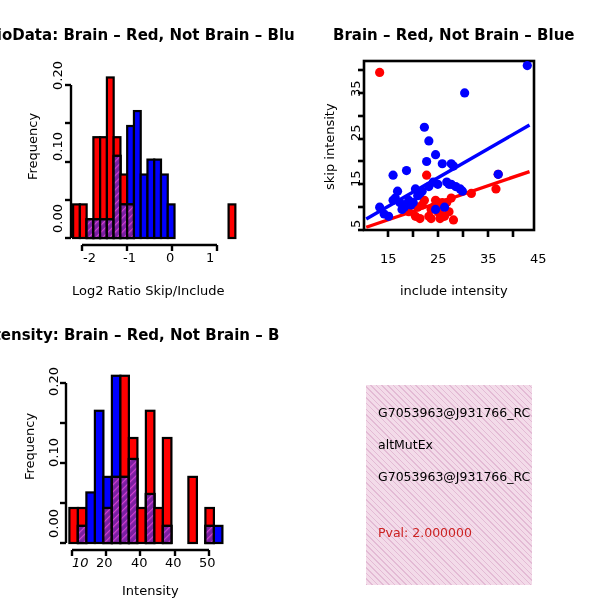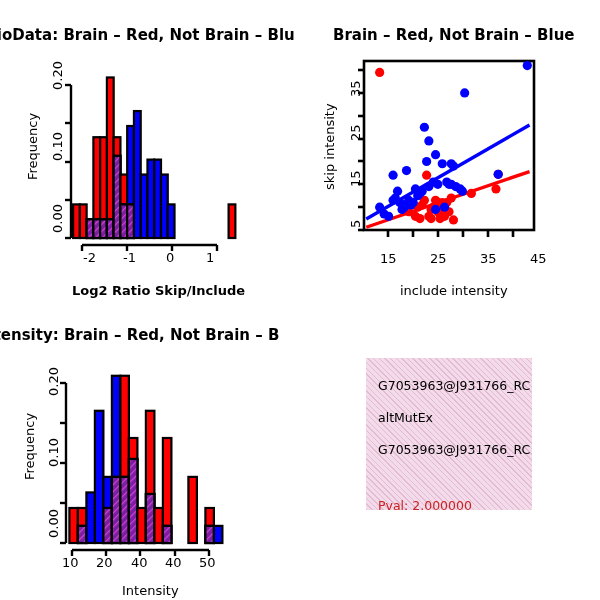--- a/index.html
+++ b/index.html
@@ -55,23 +55,23 @@
     color: #000;
     white-space: nowrap;
     transform-origin: 0 0;
     transform: rotate(-90deg);
     font-family: "DejaVu Sans", sans-serif;
   }
   svg { display:block; overflow: visible; }
   .infobox {
     position: absolute;
     left: 366px;
-    top: 358px;
+    top: 385px;
     width: 166px;
-    height: 152px;
+    height: 200px;
     background-color: #f3dbe9;
     background-image:
       repeating-linear-gradient(45deg,
         rgba(214,160,196,0.55) 0px,
         rgba(214,160,196,0.55) 1px,
         rgba(255,255,255,0) 1px,
         rgba(255,255,255,0) 4px);
     overflow: hidden;
   }
   .infobox .line {
@@ -89,21 +89,21 @@
 </style>
 </head>
 <body>
 
 <div class="panel" style="left:0;top:0;width:300px;height:300px;">
 
   <div class="panel-title" style="left:-32px;top:26px;">RatioData: Brain – Red, Not Brain – Blu</div>
 
   <div class="ylab-rot" style="left:25px;top:180px;">Frequency</div>
 
-  <div class="axis-label" style="left:72px;top:283px;font-weight:bold;">Log2 Ratio Skip/Include</div>
+  <div class="axis-label" style="left:72px;top:283px;">Log2 Ratio Skip/Include</div>
 
   <div class="tick-rot" style="left:50px;top:233px;">0.00</div>
   <div class="tick-rot" style="left:50px;top:161px;">0.10</div>
   <div class="tick-rot" style="left:50px;top:90px;">0.20</div>
 
   <div class="tick-label" style="left:83px;top:250px;">-2</div>
   <div class="tick-label" style="left:123px;top:250px;">-1</div>
   <div class="tick-label" style="left:166px;top:250px;">0</div>
   <div class="tick-label" style="left:206px;top:250px;">1</div>
 
@@ -290,21 +290,21 @@
   <div class="panel-title" style="left:-38px;top:26px;">ne Itensity: Brain – Red, Not Brain – B</div>
 
   <div class="ylab-rot" style="left:22px;top:180px;">Frequency</div>
 
   <div class="axis-label" style="left:122px;top:283px;">Intensity</div>
 
   <div class="tick-rot" style="left:46px;top:238px;">0.00</div>
   <div class="tick-rot" style="left:46px;top:167px;">0.10</div>
   <div class="tick-rot" style="left:46px;top:96px;">0.20</div>
 
-  <div class="tick-label" style="left:62px;top:255px;">10</div>
+  <div class="tick-label" style="left:72px;top:255px;font-style:italic;">10</div>
   <div class="tick-label" style="left:96px;top:255px;">20</div>
   <div class="tick-label" style="left:131px;top:255px;">40</div>
   <div class="tick-label" style="left:165px;top:255px;">40</div>
   <div class="tick-label" style="left:199px;top:255px;">50</div>
 
   <svg width="300" height="300" style="position:absolute;left:0;top:0;">
       <defs>
         <pattern id="hatch3" width="5" height="5" patternTransform="rotate(45)" patternUnits="userSpaceOnUse">
           <rect width="5" height="5" fill="#7B1FA2"></rect>
           <line x1="0" y1="0" x2="0" y2="5" stroke="#D040D0" stroke-width="2.4"></line>

